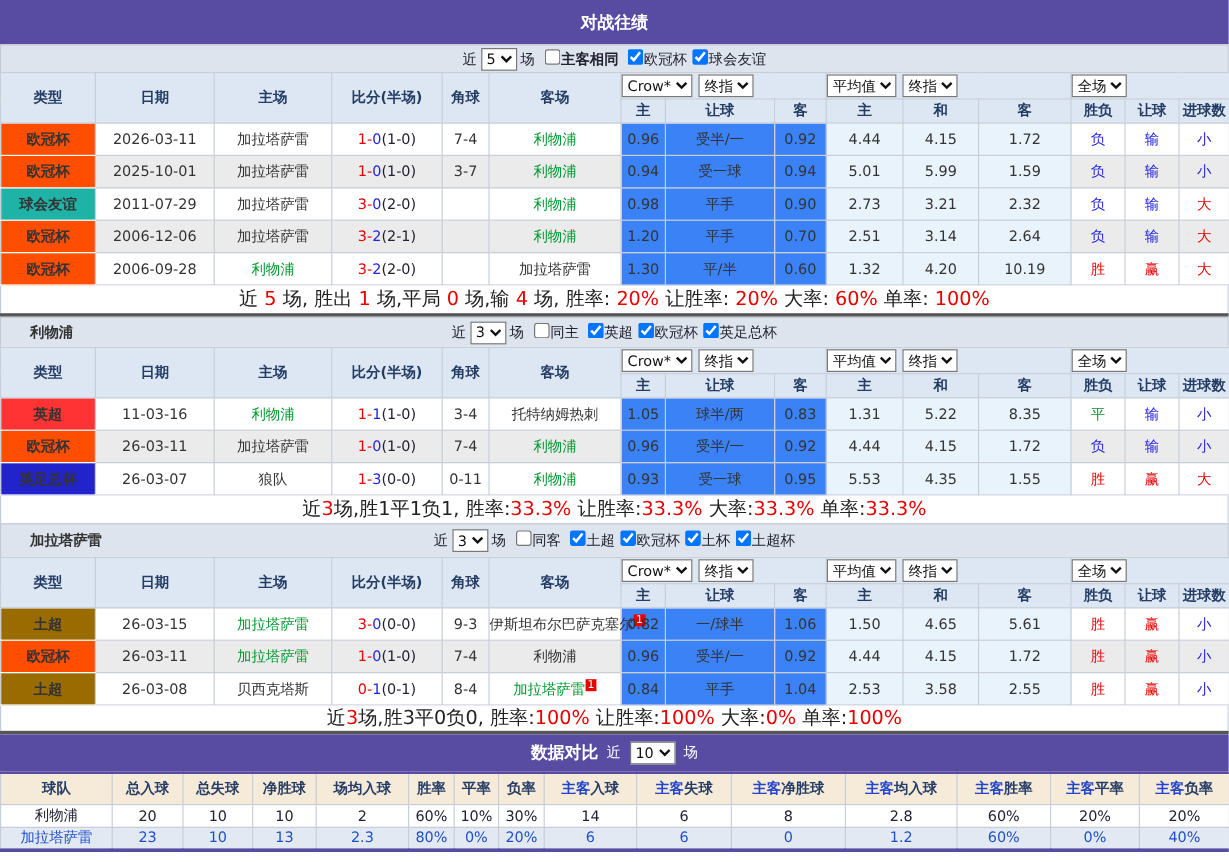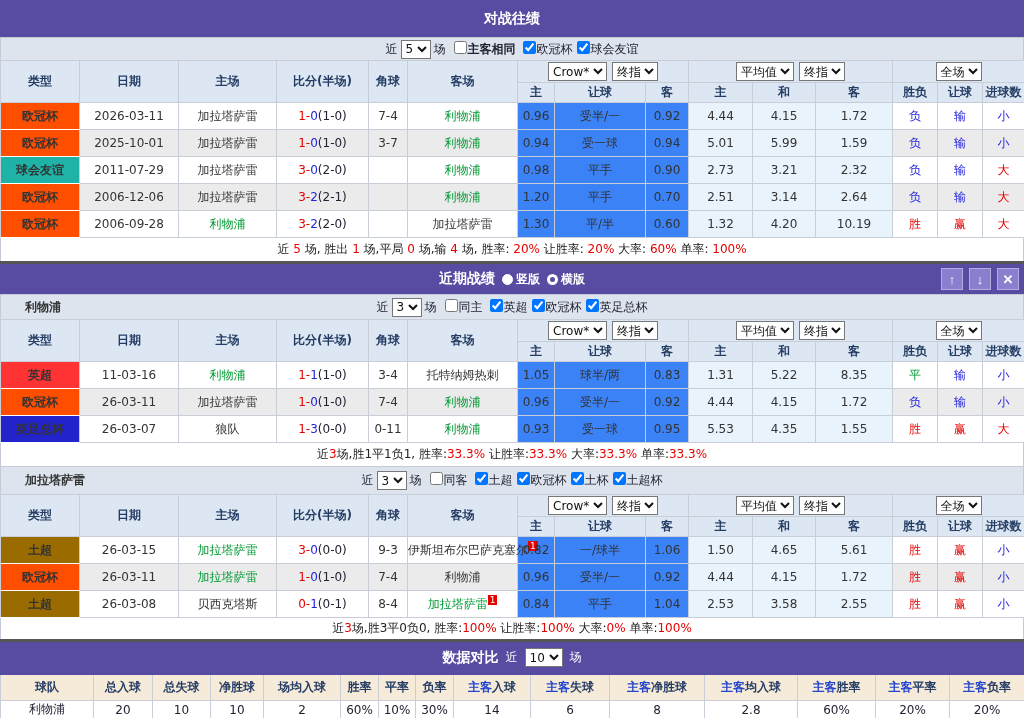--- a/index.html
+++ b/index.html
@@ -32,34 +32,34 @@
   .cb-group { display:flex; align-items:center; }
   .cb-group .cb-label { margin-left:4px; }
 
   
   table { border-collapse:collapse; table-layout:fixed; width:1024px; }
   th, td { border:1px solid #c8ced8; text-align:center; white-space:nowrap; padding:0; }
   thead th { background:#dce7f3; color:#253d64; font-weight:bold; font-size:12px; }
   .match-table thead .sel-row th { height:22px; }
   .match-table thead .lbl-row th { height:20px; }
   .sel-cell { background:#dce7f3; }
-  .sel-cell .sel-wrap { display:flex; justify-content:center; gap:5px; }
+  .sel-cell .sel-wrap { display:flex; gap:5px; }
   .match-table tbody td { height:27px; font-size:12px; color:#333; }
   .match-table tbody tr:nth-child(even) td:not(.crow):not(.avg) { background:#ebebeb; }
   td.crow { background:#3b82f6; }
   td.avg { background:#e9f3fb; }
   td.comp { color:#fff; font-weight:bold; border-bottom:1px solid #fff; }
   .sh { color:#e60000; }
   .sa { color:#2323dd; }
   .half { color:#223; }
   .card { background:#e60000; color:#fff; font-size:9px; line-height:11px; padding:0 2px; vertical-align:super; }
   .card:empty { display:none; }
 
   
-  .summary { background:#fff; display:flex; align-items:center; justify-content:center; border-left:1px solid #c5cbd6; border-right:1px solid #c5cbd6; font-size:12px; color:#222; }
+  .summary { background:#fff; display:flex; align-items:center; justify-content:center; border-left:1px solid #c5cbd6; border-right:1px solid #c5cbd6; font-size:16px; color:#222; }
   .summary.s1 { height:23px; }
   .summary.s2 { height:23px; }
   .summary.s3 { height:21px; }
   .seg span { white-space:pre; }
   .seg .v { color:#e60000; }
 
   .divider { height:3px; background:#565656; }
 
   
   .cmp-table { border-top:2px solid #584ca2; border-bottom:3px solid #584ca2; }
@@ -248,44 +248,20 @@
       <span class="seg"><span class="k"> 场,平局 </span><span class="v">0</span></span>
       <span class="seg"><span class="k"> 场,输 </span><span class="v">4</span></span>
       <span class="seg"><span class="k"> 场, 胜率: </span><span class="v">20%</span></span>
       <span class="seg"><span class="k"> 让胜率: </span><span class="v">20%</span></span>
       <span class="seg"><span class="k"> 大率: </span><span class="v">60%</span></span>
       <span class="seg"><span class="k"> 单率: </span><span class="v">100%</span></span>
     </div>
 
   <div class="divider"></div>
 
-  <div class="sec-header h2">
-    <div class="hdr-center">
-      <span>近期战绩</span>
-      <span class="radio-lbl">
-          <span class="radio sel"></span>
-          <span>竖版</span>
-        </span>
-      <span class="radio-lbl">
-          <span class="radio unsel"></span>
-          <span>横版</span>
-        </span>
-    </div>
-    <div class="hdr-btns">
-      <button class="hdr-btn">
-          <span>↑</span>
-        </button>
-      <button class="hdr-btn">
-          <span>↓</span>
-        </button>
-      <button class="hdr-btn">
-          <span>✕</span>
-        </button>
-    </div>
-  </div>
 
   <div class="filter-row f2">
     <span class="team-name">利物浦</span>
     <span>近</span>
     <select><option>3</option></select>
     <span>场</span>
     <label class="cb-label">
       <input type="checkbox" style="">
       <span>同主</span>
     </label>

